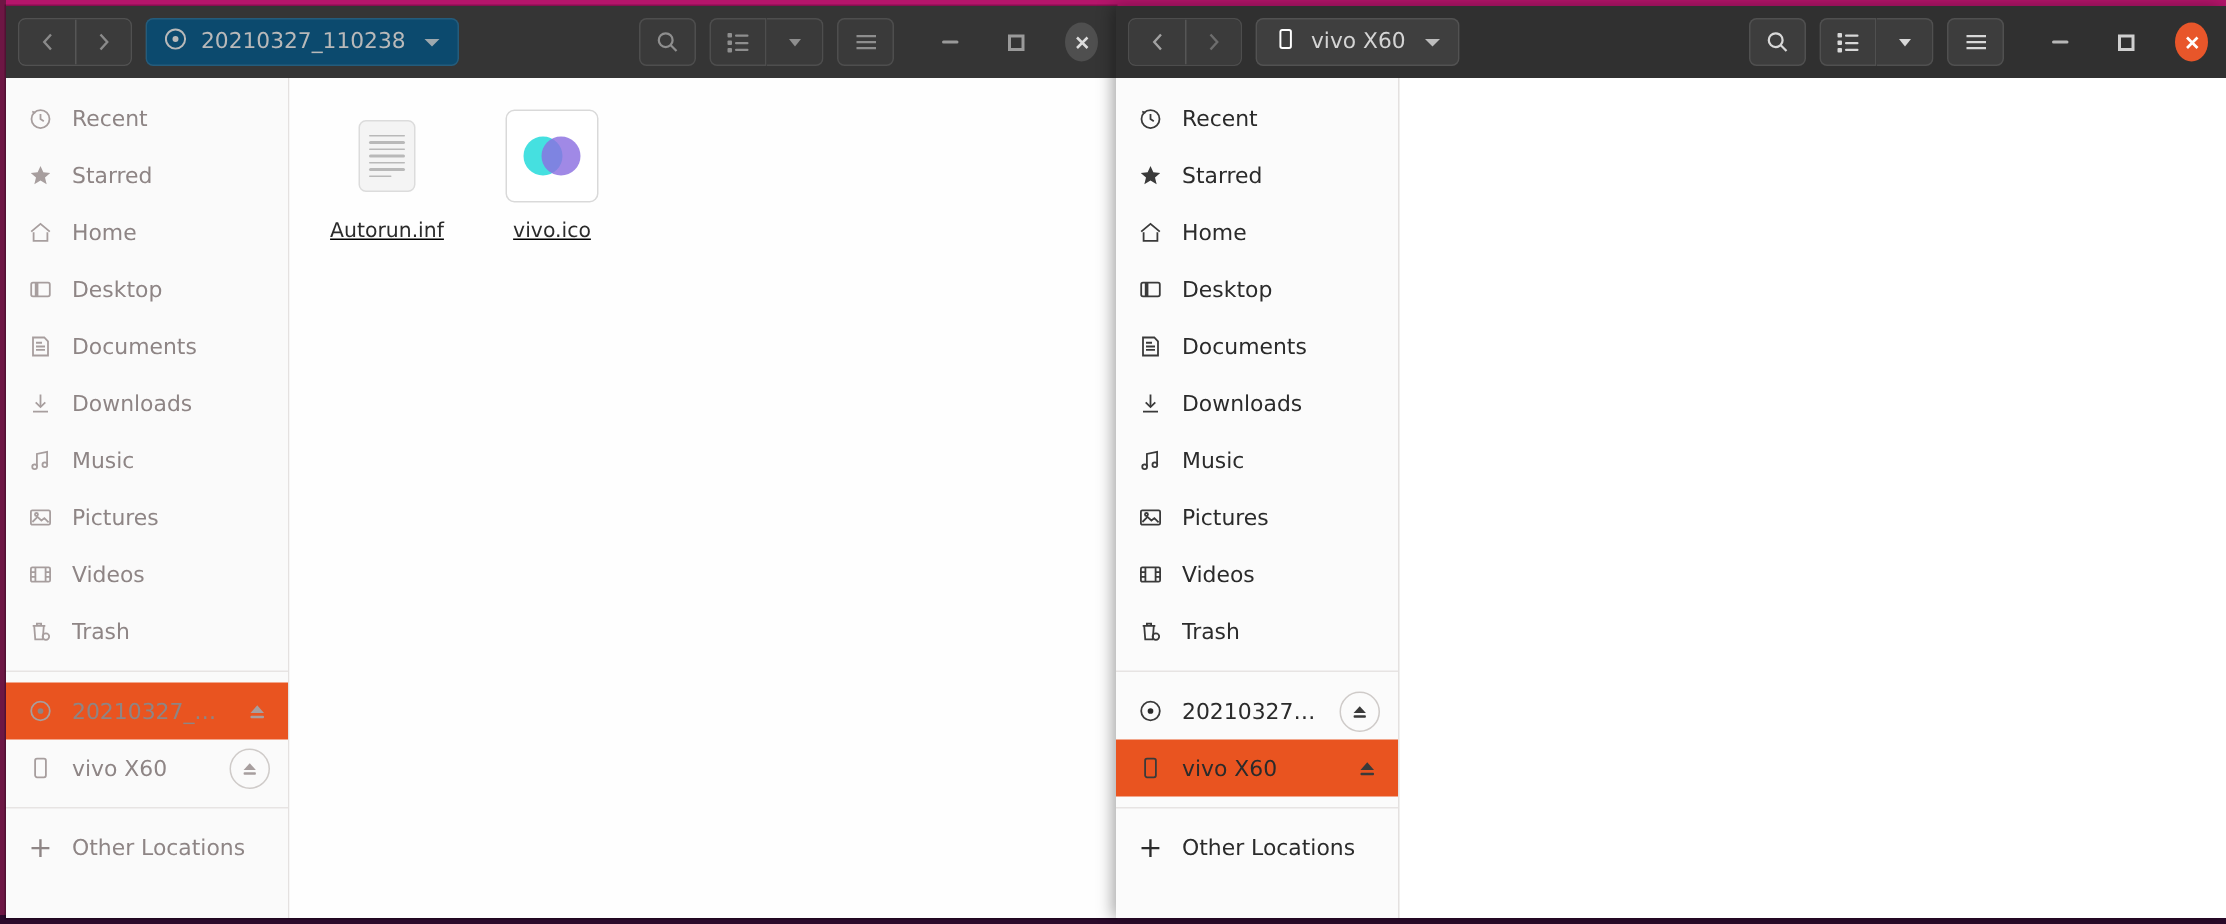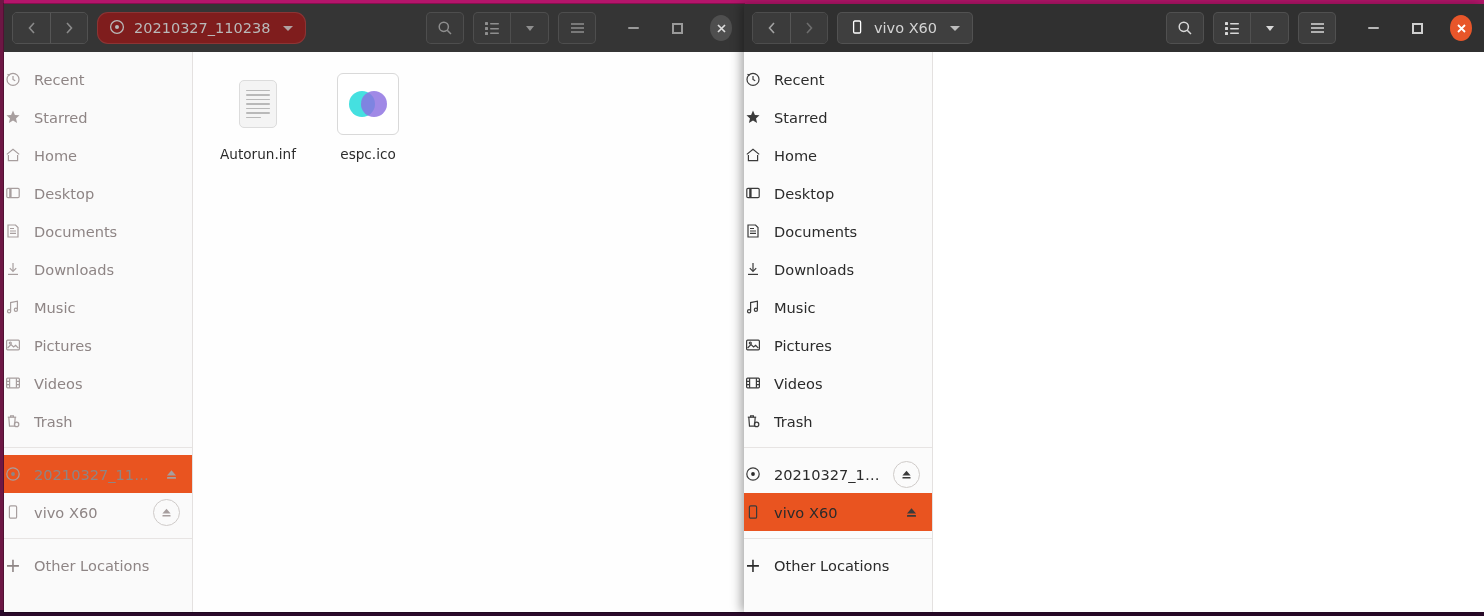--- a/index.html
+++ b/index.html
@@ -61,21 +61,21 @@
     display: flex; align-items: center; gap: 9px;
     height: 32px;
     padding: 0 12px 0 11px;
     background: #3f3f3f;
     border: 1px solid rgba(255,255,255,0.10);
     border-radius: 5px;
     color: #d4d4d4;
     font-size: 14.5px;
     white-space: nowrap;
   }
-  #window-left .pathbtn { color: #b9b9b9; background: #7f1d1d; border-radius: 11px; }
+  #window-left .pathbtn { color: #b9b9b9; background: #0c4a6e; }
   .pathbtn .caret {
     width:0;height:0;
     border-left:5px solid transparent;border-right:5px solid transparent;
     border-top:5px solid currentColor;
     margin-left: 4px;
     opacity: .85;
   }
 
   .hb-spacer { flex: 1 1 auto; }
 
@@ -128,21 +128,21 @@
     overflow: hidden;
     flex: 0 0 189px;
   }
   #window-right .sidebar { width: 189px; flex: 0 0 189px; background: #fbfbfb; }
 
   .side-item {
     height: 38px;
     display: flex;
     align-items: center;
     gap: 12px;
-    padding: 0 12px 0 0;
+    padding: 0 12px 0 14px;
     font-size: 14.6px;
     position: relative;
   }
   #window-left .side-item { color: #8e8585; }
   #window-right .side-item { color: #2b2b2b; }
   .side-item .sico { width: 18px; height: 18px; display:flex; align-items:center; justify-content:center; flex: 0 0 18px; }
   #window-left .sico svg { stroke: #a79e9e; fill: none; }
   #window-right .sico svg { stroke: #3a3a3a; fill: none; }
   #window-left .sico svg.filled { fill: #a79e9e; stroke: none; }
   #window-right .sico svg.filled { fill: #3a3a3a; stroke: none; }
@@ -174,21 +174,21 @@
   .plus { font-size: 19px; line-height: 1; }
 
   
   .filearea {
     flex: 1 1 auto;
     background: #ffffff;
     padding: 14px 10px;
     position: relative;
   }
   #window-left .filearea { background: #fefefe; }
-  .grid { display: flex; flex-wrap: wrap; align-content: flex-start; }
+  .grid { display: flex; flex-wrap: wrap; align-content: flex-start; text-decoration: underline; }
 
   .fileitem {
     width: 110px;
     padding: 6px 2px 8px;
     display: flex; flex-direction: column; align-items: center;
     text-align: center;
   }
   .fileitem .thumb {
     width: 64px; height: 64px;
     display: flex; align-items: center; justify-content: center;
@@ -507,21 +507,21 @@
 
         <div class="fileitem">
           <div class="thumb">
             <div class="ico-ico">
               <svg width="48" height="40" viewBox="0 0 48 40">
                 <circle cx="18" cy="20" r="13" fill="#45e0e0"></circle>
                 <circle cx="30" cy="20" r="13" fill="#8b6fe0" fill-opacity="0.82"></circle>
               </svg>
             </div>
           </div>
-          <div class="fname">espc.ico</div>
+          <div class="fname">vivo.ico</div>
         </div>
 
 
       </div>
     </div>
   </div>
 </div>
 
 <div class="window" id="window-right">
   <div class="headerbar">

